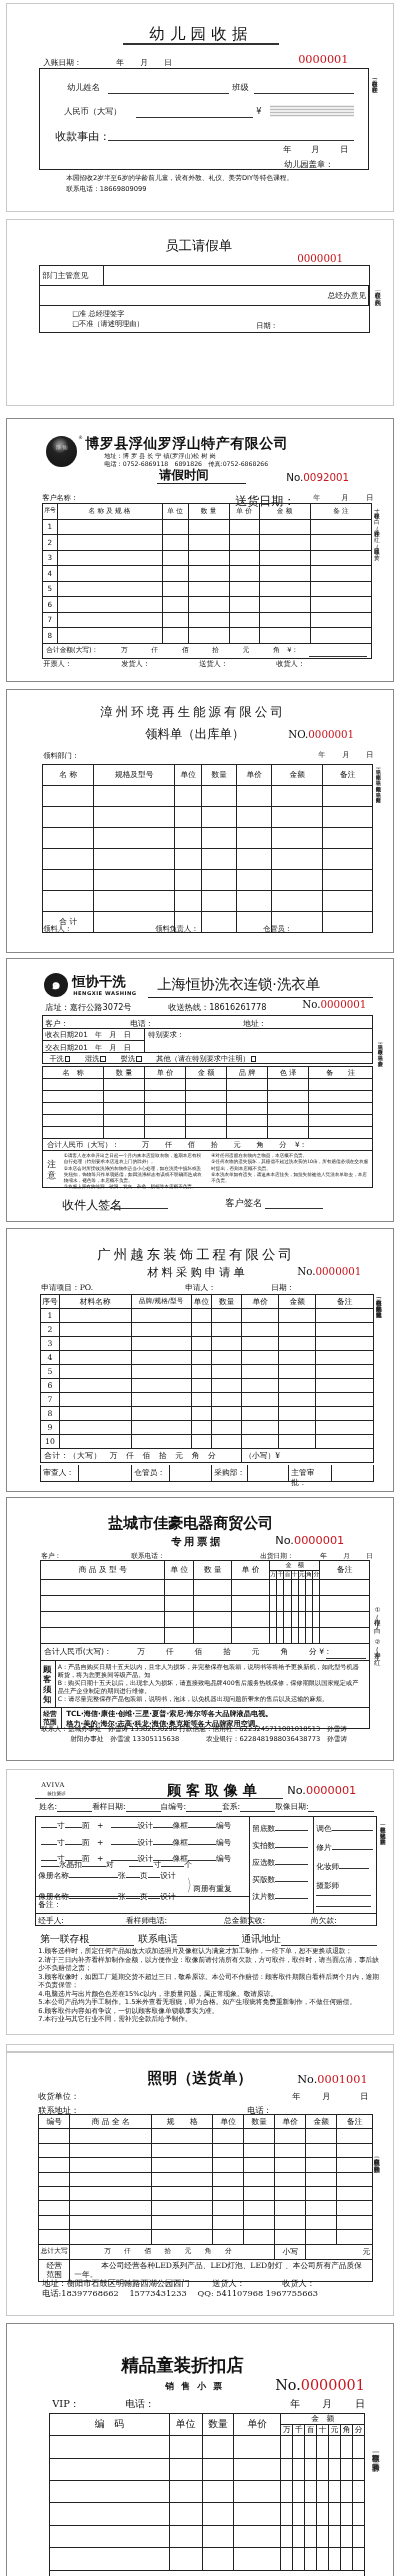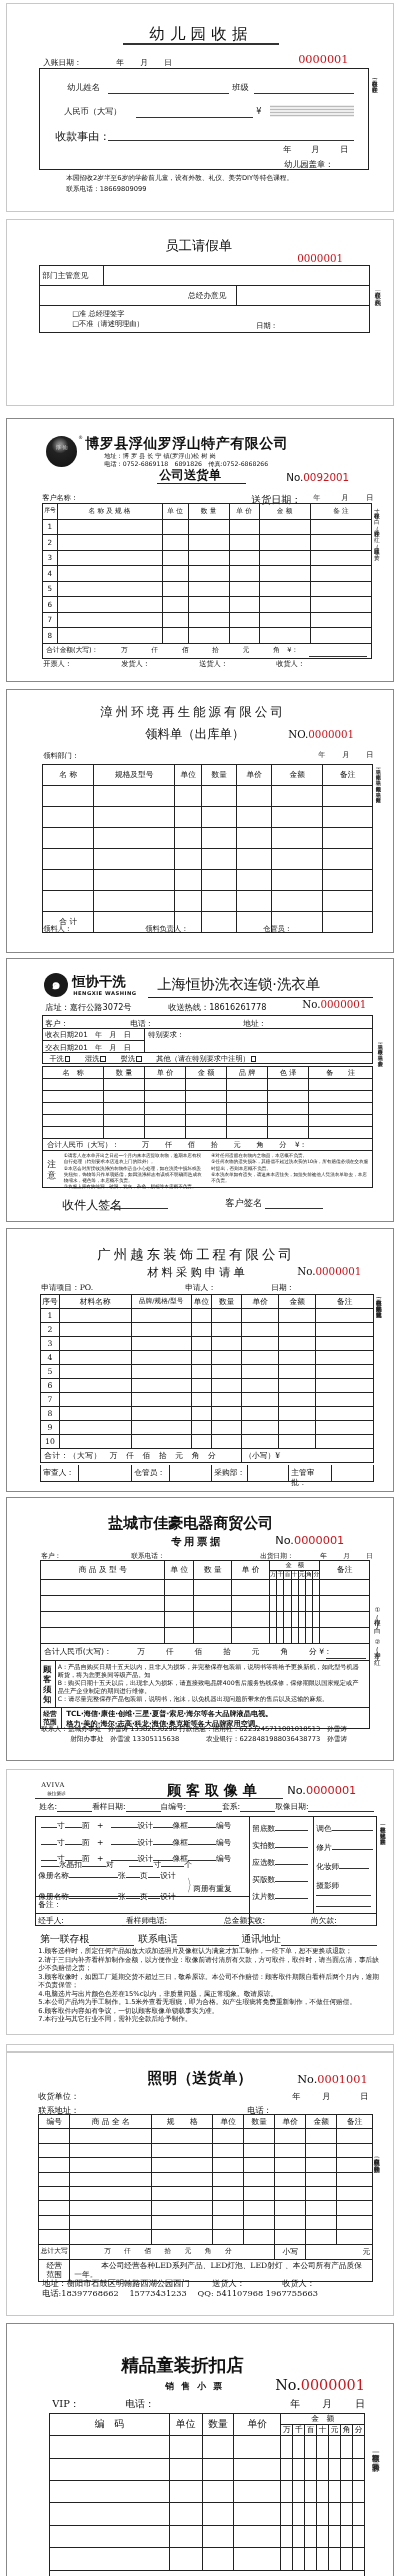--- a/index.html
+++ b/index.html
@@ -53,21 +53,21 @@
   <div class="abs" style="left:158px;top:16.5px;font-size:13.4px">员工请假单</div>
   <div class="abs red serif" style="left:290px;top:32px;font-size:10.3px">0000001</div>
   <table style="left:32px;top:45px;width:331px">
     <tbody>
     <tr style="height:18.5px">
       <td colspan="6" style="text-align:left;padding:0">
         <span style="display:inline-block;width:64px;border-right:0.8px solid #222;padding:4.6px 2.1px;font-size:7.7px">部门主管意见</span>
       </td>
     </tr>
     <tr style="height:18.5px">
-      <td colspan="6" style="text-align:center;padding:0">
+      <td colspan="6" style="text-align:right;padding:0">
         <span style="display:inline-block;width:64px;border-right:0.8px solid #222;padding:4.6px 2.1px 4.6px 8.2px;font-size:7.7px">总经办意见</span>
       </td>
     </tr>
     <tr style="height:27px">
       <td colspan="6" style="text-align:left;position:relative">
         <div style="margin-left:32px;font-size:7.2px">□准 总经理签字</div>
         <div style="margin-left:32px;font-size:7.2px">□不准（请述明理由）</div>
         <span style="position:absolute;left:216px;top:14.4px;font-size:7.2px">日期：</span>
       </td>
     </tr>
@@ -77,25 +77,25 @@
 </div>
 
 <div class="card dark" style="top:418px;height:264px">
   <div class="abs" style="left:39px;top:17px;width:31px;height:31px;border-radius:50%;background:radial-gradient(circle at 45% 30%,#888 0 8%,#222 30%,#111 100%);color:#ddd;font-size:5.2px;text-align:center;line-height:23px">
     <span>浮 仙</span>
   </div>
   <div class="abs" style="left:71px;top:15.5px;font-size:4.6px">®</div>
   <div class="abs serif b" style="left:78px;top:15.5px;font-size:14px;letter-spacing:0.5px">博罗县浮仙罗浮山特产有限公司</div>
   <div class="abs" style="left:97px;top:33px;font-size:6.2px">地址：博 罗 县 长 宁 镇(罗浮山)松 树 岗</div>
   <div class="abs" style="left:97px;top:41px;font-size:6.2px">电话：0752-6869118　6891826　传真:0752-6868266</div>
-  <div class="abs b" style="left:152px;top:48px;font-size:12.4px">公司送货单</div>
+  <div class="abs b" style="left:152px;top:48px;font-size:12.4px">请假时间</div>
   <div class="abs" style="left:150px;top:64px;width:89px;border-top:1px solid #222"></div>
   <div class="abs" style="left:279px;top:52px;font-size:10.3px"><span>No.</span><span class="red">0092001</span></div>
   <div class="abs" style="left:35px;top:74px;font-size:7.2px">客户名称：</div>
-  <div class="abs" style="left:244px;top:74px;font-size:10px">送货日期：</div>
+  <div class="abs" style="left:228px;top:74px;font-size:12px">送货日期：</div>
   <div class="abs" style="left:306px;top:74px;font-size:7.2px">年</div>
   <div class="abs" style="left:334px;top:74px;font-size:7.2px">月</div>
   <div class="abs" style="left:359px;top:74px;font-size:7.2px">日</div>
   <table style="left:35px;top:84px;width:330px">
     <tbody>
         <tr style="height:15.5px">
       <th style="width:14.4px;font-size:5.7px;line-height:5.7px">序号</th>
       <th style="width:105px">名 称 及 规 格</th>
       <th style="width:26px">单 位</th>
       <th style="width:41px">数 量</th>
@@ -283,21 +283,21 @@
       <td></td>
           <td></td>
           <td></td>
           <td></td>
           <td></td>
           <td></td>
     </tr>
   </tbody>
     </table>
   <div class="abs" style="left:36px;top:234px;font-size:7.2px">领料人：</div>
-  <div class="abs" style="left:138px;top:234px;font-size:7.2px">领料负责人：</div>
+  <div class="abs" style="left:148px;top:234px;font-size:7.2px">领料负责人：</div>
   <div class="abs" style="left:256px;top:234px;font-size:7.2px">仓管员：</div>
   <div class="vt" style="left:368px;top:75px;height:149px;font-size:5.2px;line-height:5.7px">第一联：仓库记账 第二联：领料人记账 第三联：财务记账</div>
 </div>
 
 <div class="card dark" style="top:958px;height:264px">
   <div class="abs" style="left:37px;top:14.4px;width:24px;height:24px;border-radius:50%;background:#1a1a1a;color:#fff;text-align:center;font-size:14.4px;line-height:23px;font-weight:bold">๑</div>
   <div class="abs b" style="left:65px;top:14.4px;font-size:13.4px">恒协干洗</div>
   <div class="abs b" style="left:66px;top:31px;font-size:5.2px;letter-spacing:0.5px">HENGXIE WASHING</div>
   <div class="abs" style="left:150px;top:15.5px;font-size:14.4px">上海恒协洗衣连锁·洗衣单</div>
   <div class="abs" style="left:141px;top:38px;width:225px;border-top:1px solid #222"></div>

